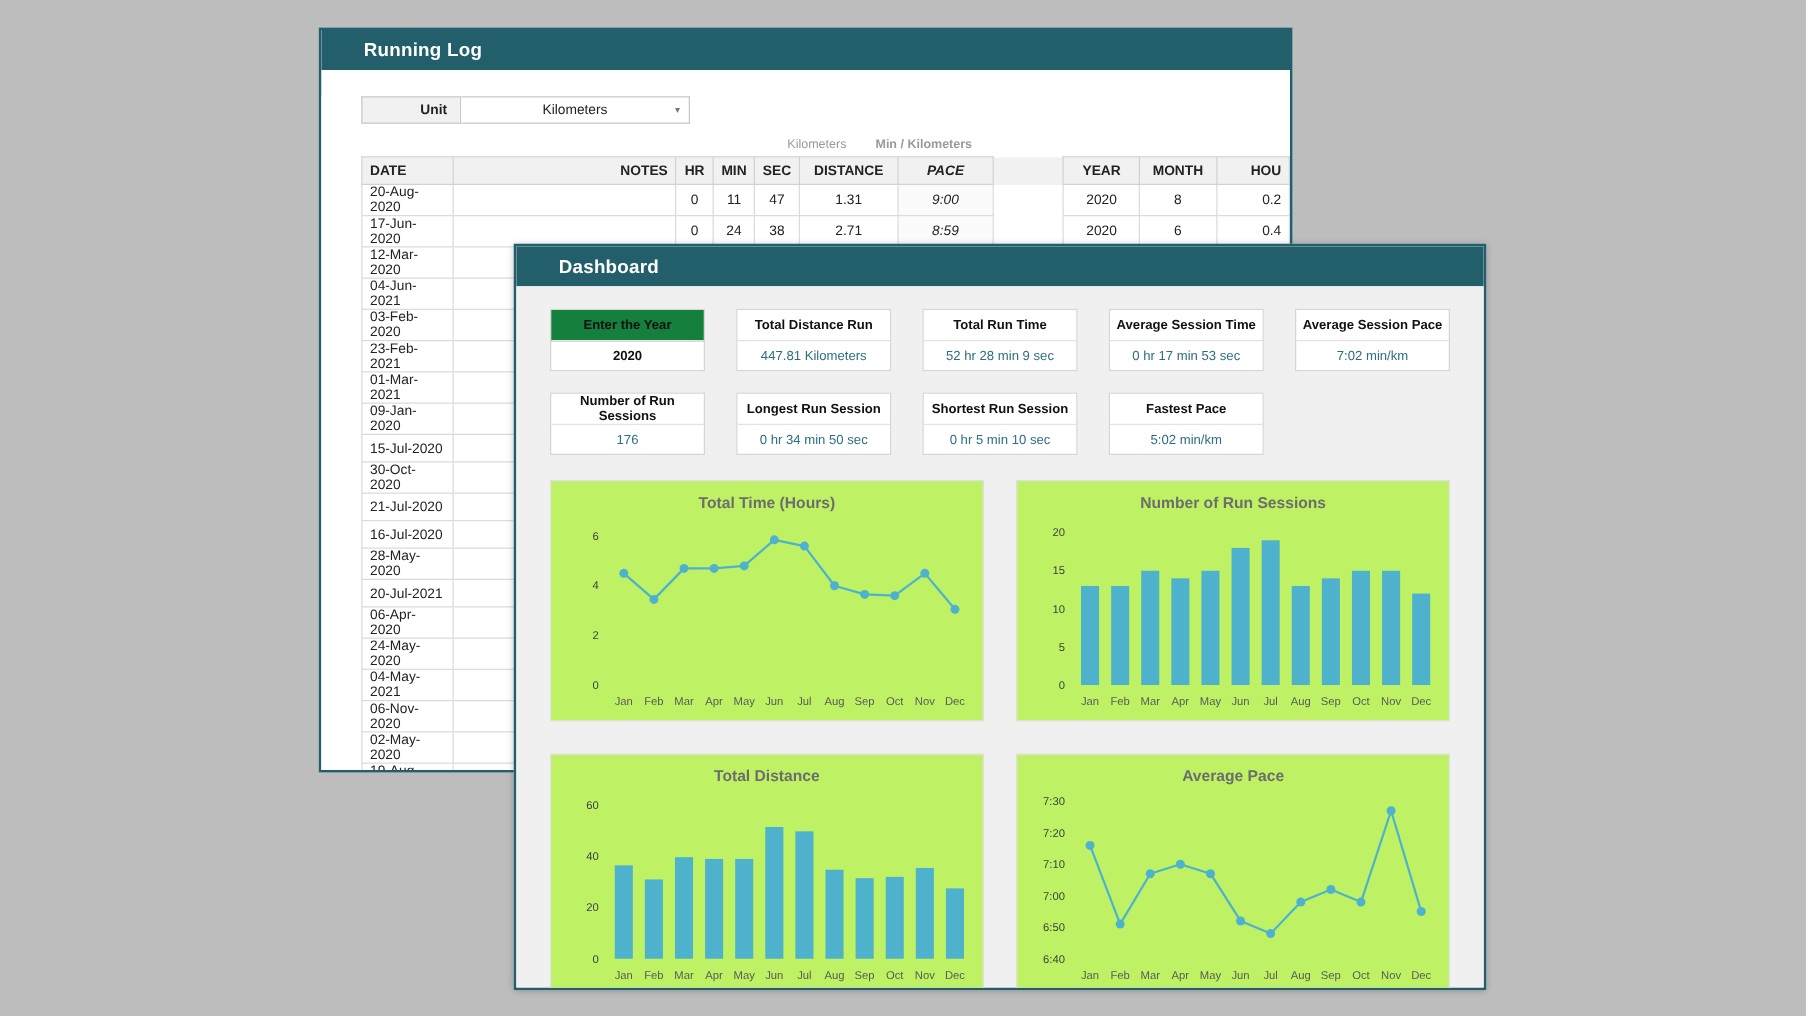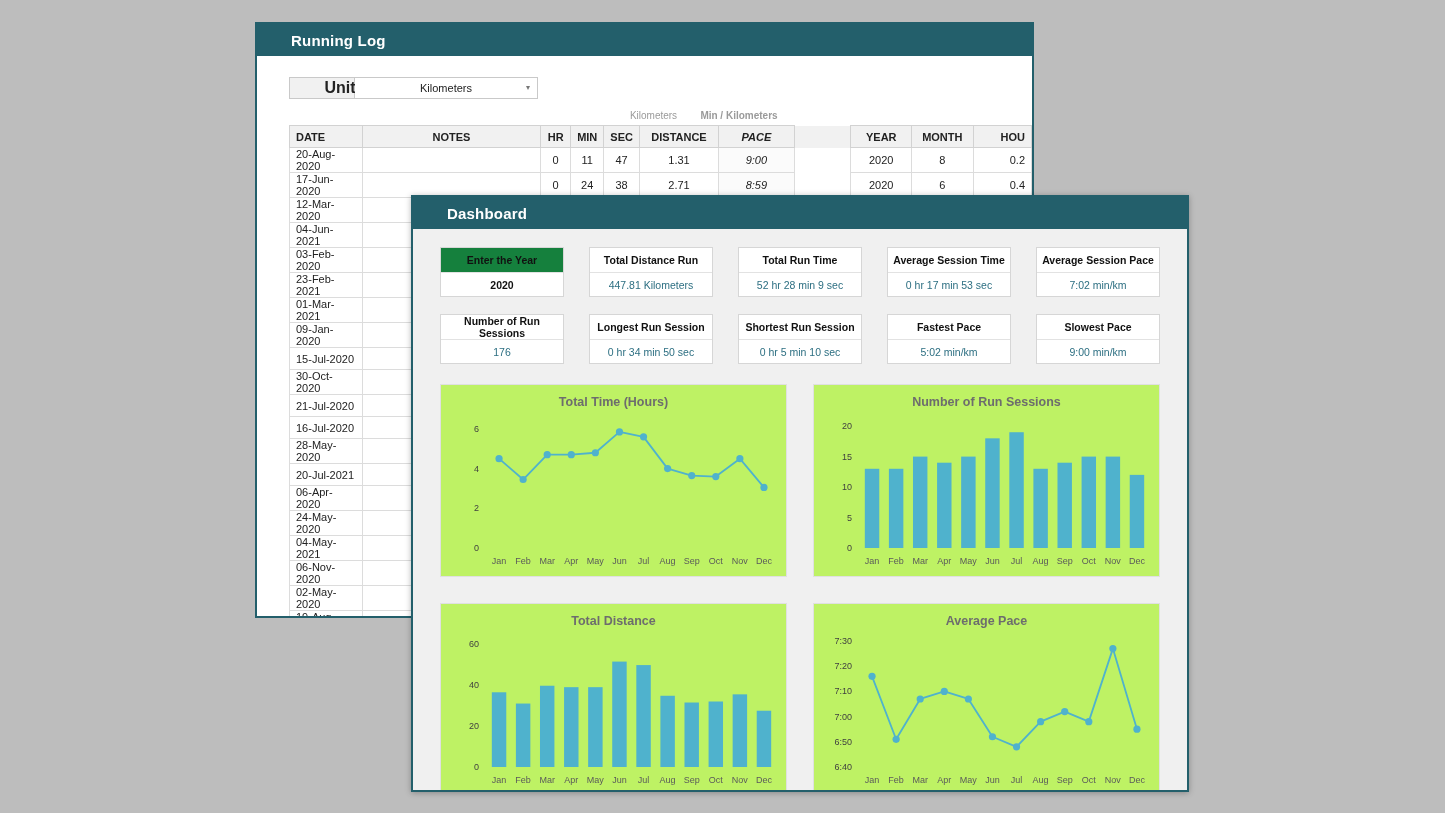--- a/index.html
+++ b/index.html
@@ -24,23 +24,23 @@
     padding-left:34px;box-sizing:border-box;
   }
   .win-title{color:#ffffff;font-size:15px;font-weight:bold;letter-spacing:.2px;}
   #running-log-body{
     position:relative;height:562px;background:#fff;
     padding-left:32px;box-sizing:border-box;
   }
 
   .unit-row{display:flex;margin-top:21px;}
   .unit-label{
-    width:66px;height:22px;background:#f1f1f1;border:1px solid #c9c9c9;
+    width:80px;height:22px;background:#f1f1f1;border:1px solid #c9c9c9;
     display:flex;align-items:center;justify-content:center;
-    font-size:16px;font-weight:bold;color:#222;box-sizing:border-box;padding-left:36px;
+    font-size:11px;font-weight:bold;color:#222;box-sizing:border-box;padding-left:36px;
   }
   .unit-select{
     width:183px;height:22px;background:#fff;border:1px solid #c9c9c9;border-left:none;
     display:flex;align-items:center;justify-content:center;position:relative;
     font-size:11px;color:#222;box-sizing:border-box;
   }
   .unit-caret{position:absolute;right:7px;top:6px;font-size:8px;color:#777;line-height:8px;}
 
   .sub-header-row{
     display:flex;margin-top:8px;font-size:10px;color:#9a9a9a;height:14px;
@@ -54,21 +54,21 @@
   table.log{border-collapse:collapse;font-size:11px;margin-top:4px;table-layout:fixed;}
   table.log th{
     background:#f1f1f1;border:1px solid #d2d2d2;height:22px;
     font-size:11px;font-weight:bold;color:#222;padding:0 6px;box-sizing:border-box;
   }
   table.log td{
     border:1px solid #dcdcdc;height:22px;padding:0 6px;box-sizing:border-box;
     color:#222;
   }
   .c-date{width:75px;text-align:left;}
-  .c-notes{width:188px;text-align:center;margin-left:24px;}
+  .c-notes{width:188px;text-align:right;margin-left:24px;}
   .c-hr,.c-min,.c-sec{width:30px;text-align:center;}
   .c-dist{width:80px;text-align:center;}
   .c-pace{width:78px;text-align:center;color:#2f6db5;background:#fbfbfb;font-style:italic;}
   th.c-pace{color:#2f6db5;background:#f1f1f1;}
   .c-gap{width:60px;border:none !important;background:#fff;}
   .c-year,.c-month{width:62px;text-align:center;color:#2f6db5;}
   .c-hours{width:60px;text-align:right;color:#2f6db5;}
   th.c-year,th.c-month,th.c-hours{color:#2f6db5;}
 
   
@@ -459,24 +459,20 @@
           <div class="kpi-head">Longest Run Session</div>
           <div class="kpi-val">0 hr  34 min  50 sec</div>
         </div>
         <div class="kpi">
           <div class="kpi-head">Shortest Run Session</div>
           <div class="kpi-val">0 hr  5 min  10 sec</div>
         </div>
         <div class="kpi">
           <div class="kpi-head">Fastest Pace</div>
           <div class="kpi-val">5:02 min/km</div>
-        </div>
-        <div class="kpi">
-          <div class="kpi-head">Slowest Pace</div>
-          <div class="kpi-val">9:00 min/km</div>
         </div>
       </div>
 
     <div class="charts-grid" id="charts-grid">
         <div class="chart-card">
           <div class="chart-title">Total Time (Hours)</div>
           <div class="chart-area">
             <svg width="347" height="167">
               <text x="38" y="142" text-anchor="end" class="tick-lbl-y">0</text>
               <text x="38" y="102.30303030303031" text-anchor="end" class="tick-lbl-y">2</text>

